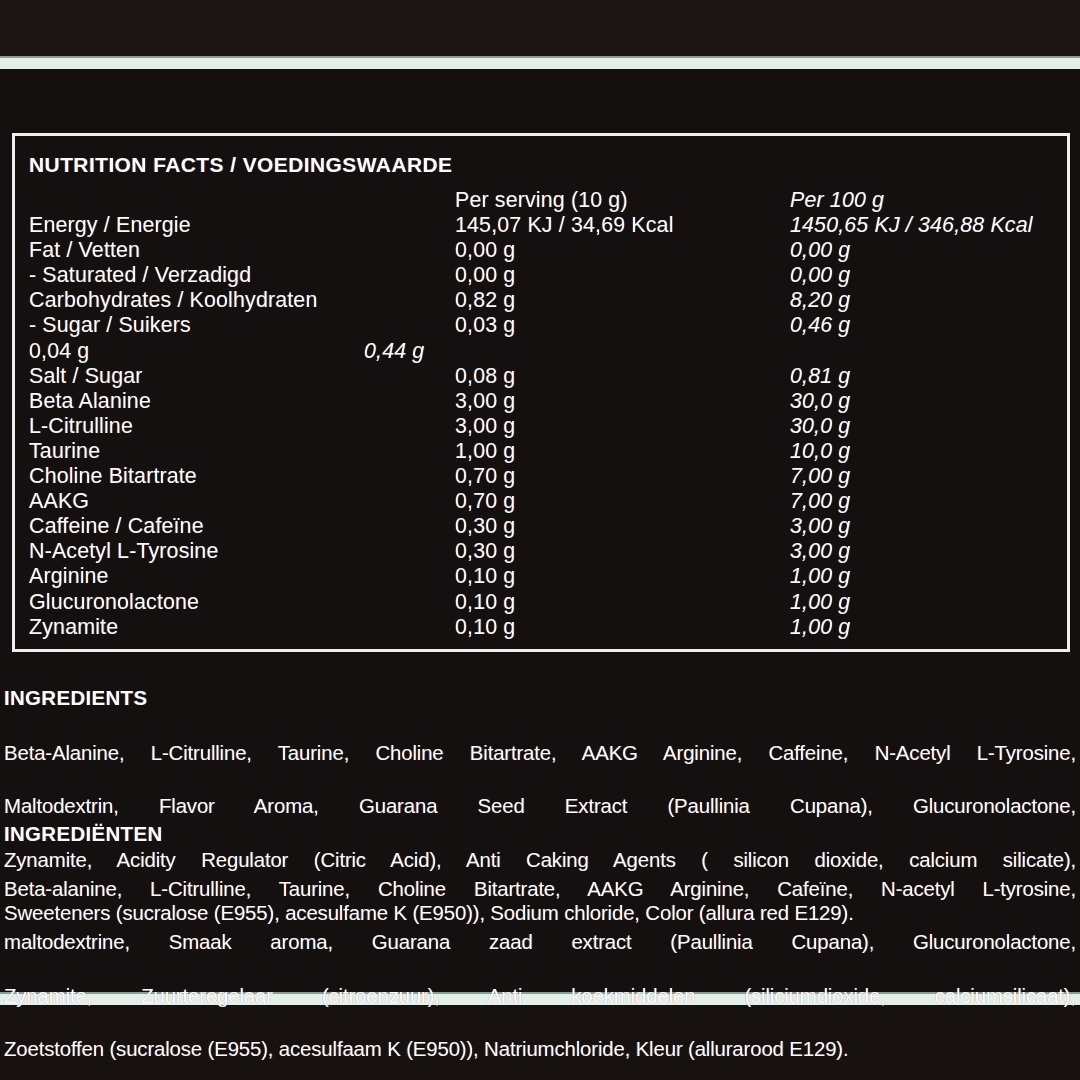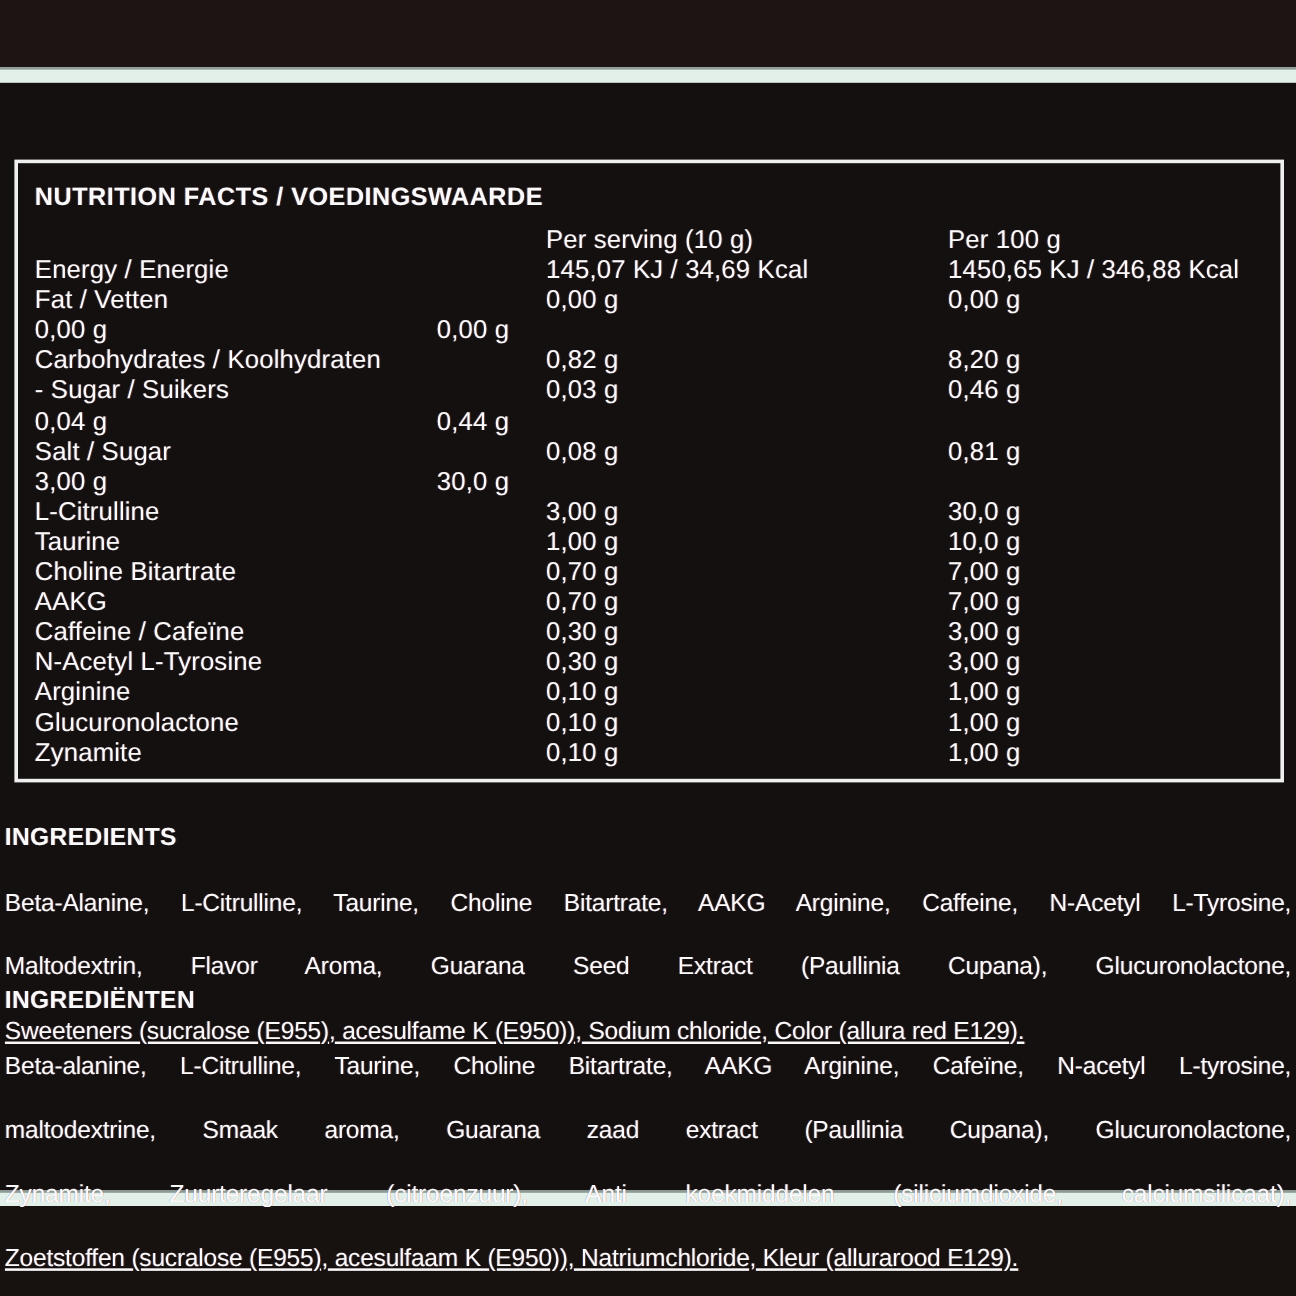--- a/index.html
+++ b/index.html
@@ -25,34 +25,34 @@
     width: 1058px; height: 519px;
     border: 3px solid #efefef;
     box-sizing: border-box;
     padding: 17px 10px 11px 14px;
   }
   .ntitle { font-weight: bold; font-size: 21px; letter-spacing: 0.4px; line-height: 24px; }
   .nheader, .nrow { display: flex; height: 25.1px; line-height: 25.1px; font-size: 21.5px; letter-spacing: 0.1px; justify-content: flex-end; }
   .nheader { margin-top: 11px; }
   .c1 { width: 426px; flex: 0 0 auto; }
   .c2 { width: 335px; flex: 0 0 auto; }
-  .c3 { flex: 1 1 auto; }
+  .c3 { flex: 1 1 auto; font-style: italic; }
 
   
   .ing { position: absolute; left: 4px; width: 1072px; }
   .ing-en { top: 686px; }
   .ing-nl { top: 822px; }
   .ing-h { font-weight: bold; font-size: 20.5px; letter-spacing: 0.3px; height: 26px; line-height: 24px; }
   .ing-line {
     font-size: 20.5px; letter-spacing: -0.2px;
     height: 25.3px; line-height: 25.3px;
     text-align: justify; text-align-last: justify;
     overflow: hidden; white-space: nowrap; margin-top: 28px;
   }
-  .ing-line.last { text-align-last: left; white-space: nowrap; text-decoration: underline; }
+  .ing-line.last { text-align-last: left; white-space: nowrap; }
 </style>
 </head>
 <body>
 
 <div class="band-top"></div>
 <div class="stripe stripe-top"></div>
 <div class="stripe stripe-bottom"></div>
 <div class="band-bottom"></div>
 
 <div class="nbox">
@@ -68,20 +68,21 @@
     <span class="c1 txt">Energy / Energie</span>
     <span class="c2 txt">145,07 KJ / 34,69 Kcal</span>
     <span class="c3 txt">1450,65 KJ / 346,88 Kcal</span>
   </div>
   <div class="nrow">
     <span class="c1 txt">Fat / Vetten</span>
     <span class="c2 txt">0,00 g</span>
     <span class="c3 txt">0,00 g</span>
   </div>
   <div class="nrow">
+    <span class="c1 txt">- Saturated / Verzadigd</span>
     <span class="c2 txt">0,00 g</span>
     <span class="c3 txt">0,00 g</span>
   </div>
   <div class="nrow">
     <span class="c1 txt">Carbohydrates / Koolhydraten</span>
     <span class="c2 txt">0,82 g</span>
     <span class="c3 txt">8,20 g</span>
   </div>
   <div class="nrow">
     <span class="c1 txt">- Sugar / Suikers</span>
@@ -91,20 +92,21 @@
   <div class="nrow">
     <span class="c2 txt">0,04 g</span>
     <span class="c3 txt">0,44 g</span>
   </div>
   <div class="nrow">
     <span class="c1 txt">Salt / Sugar</span>
     <span class="c2 txt">0,08 g</span>
     <span class="c3 txt">0,81 g</span>
   </div>
   <div class="nrow">
+    <span class="c1 txt">Beta Alanine</span>
     <span class="c2 txt">3,00 g</span>
     <span class="c3 txt">30,0 g</span>
   </div>
   <div class="nrow">
     <span class="c1 txt">L-Citrulline</span>
     <span class="c2 txt">3,00 g</span>
     <span class="c3 txt">30,0 g</span>
   </div>
   <div class="nrow">
     <span class="c1 txt">Taurine</span>
@@ -145,20 +147,21 @@
     <span class="c1 txt">Zynamite</span>
     <span class="c2 txt">0,10 g</span>
     <span class="c3 txt">1,00 g</span>
   </div>
 </div>
 
 <div class="ing ing-en">
   <div class="ing-h txt">INGREDIENTS</div>
   <div class="ing-line txt">Beta-Alanine, L-Citrulline, Taurine, Choline Bitartrate, AAKG Arginine, Caffeine, N-Acetyl L-Tyrosine,</div>
   <div class="ing-line txt">Maltodextrin, Flavor Aroma, Guarana Seed Extract (Paullinia Cupana), Glucuronolactone,</div>
+  <div class="ing-line txt">Zynamite, Acidity Regulator (Citric Acid), Anti Caking Agents ( silicon dioxide, calcium silicate),</div>
   <div class="ing-line last txt">Sweeteners (sucralose (E955), acesulfame K (E950)), Sodium chloride, Color (allura red E129).</div>
 </div>
 
 <div class="ing ing-nl">
   <div class="ing-h txt">INGREDIËNTEN</div>
   <div class="ing-line txt">Beta-alanine, L-Citrulline, Taurine, Choline Bitartrate, AAKG Arginine, Cafeïne, N-acetyl L-tyrosine,</div>
   <div class="ing-line txt">maltodextrine, Smaak aroma, Guarana zaad extract (Paullinia Cupana), Glucuronolactone,</div>
   <div class="ing-line txt">Zynamite, Zuurteregelaar (citroenzuur), Anti koekmiddelen (siliciumdioxide, calciumsilicaat),</div>
   <div class="ing-line last txt">Zoetstoffen (sucralose (E955), acesulfaam K (E950)), Natriumchloride, Kleur (allurarood E129).</div>
 </div>

